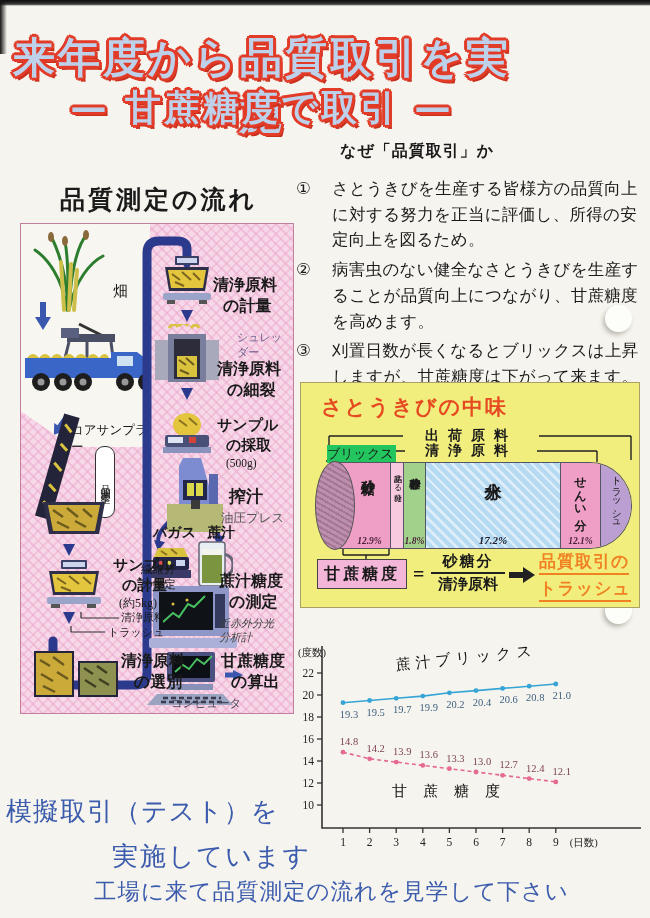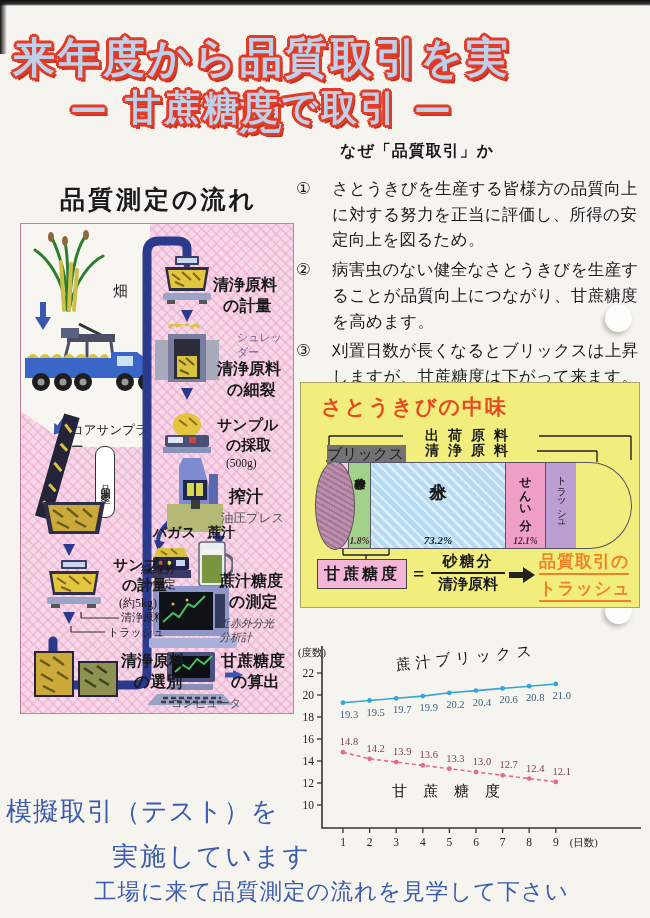--- a/index.html
+++ b/index.html
@@ -304,34 +304,38 @@
     <svg class="abs" style="left:0;top:0;" width="338" height="224" viewBox="0 0 338 224">
       <g stroke="#222" stroke-width="1.4" fill="none">
         <path d="M28 53 H102 M238 53 H330 M28 53 V78 M330 53 V77"></path>
         <path d="M28 68 H104 M236 68 H296 M296 68 V79"></path>
         <path d="M25 78 H88 M88 78 V82"></path>
         <path d="M42 166 V172 M88 166 V172 M42 172 H88 M65 172 V177"></path>
       </g>
     </svg>
     <div class="abs brtxt" style="left:104px;top:44px;width:132px;">出荷原料</div>
     <div class="abs brtxt" style="left:104px;top:59px;width:132px;">清浄原料</div>
-    <div class="abs" style="left:26px;top:62px;font-size:15px;background:#737373;padding-right:2px;text-align:center;">ブリックス</div>
+    <div class="abs" style="left:26px;top:62px;font-size:13px;background:#22c55e;padding-right:2px;text-align:center;">ブリックス</div>
 
     <div class="abs" style="left:33px;top:79px;width:296px;height:85px;display:flex;border:1px solid #556;border-radius:0 42px 42px 0 / 0 50% 50% 0;overflow:hidden;">
+      <div class="seg" style="width: 55px; border-left: none; background-color: rgb(239, 158, 198);">
+        <span class="nm" style="font-size:14px;margin-left:10px;">砂糖分</span>
+        <span class="pc" style="padding-left:14px;">12.9%</span>
+      </div>
       <div class="seg" style="width: 13px; background-color: rgb(248, 202, 223);">
         <span class="nm" style="font-size:8px;font-weight:normal;letter-spacing:0;">結晶する糖分</span>
       </div>
       <div class="seg" style="width: 22px; background-color: rgb(162, 209, 140);">
         <span class="nm" style="font-size:11px;">非砂糖分</span>
         <span class="pc">1.8%</span>
       </div>
       <div class="seg" style="width: 135px; background-color: rgb(181, 218, 242);">
         <div class="abs" style="left:0;top:0;right:0;bottom:0;background:repeating-linear-gradient(45deg,rgba(255,255,255,.55) 0 2.5px,transparent 2.5px 7px);"></div>
         <span class="nm" style="font-size:17px;position:relative;">水分</span>
-        <span class="pc" style="font-size:11px;color:#223;">73.2%</span>
+        <span class="pc" style="font-size:11px;color:#223;">17.2%</span>
       </div>
       <div class="seg" style="width: 40px; background-color: rgb(239, 158, 198);">
         <span class="nm" style="font-size:12px;">せんい分</span>
         <span class="pc">12.1%</span>
       </div>
       <div class="seg" style="width: 31px; background-color: rgb(187, 158, 210);">
         <span class="nm" style="font-size:10px;font-weight:normal;">トラッシュ</span>
       </div>
     </div>
     <div class="abs" style="left:14px;top:78px;width:38px;height:87px;border-radius:50%;border:1px solid #555;background:#bd8fae;background-image:repeating-linear-gradient(30deg,rgba(90,40,70,.25) 0 2px,transparent 2px 5px);"></div>

